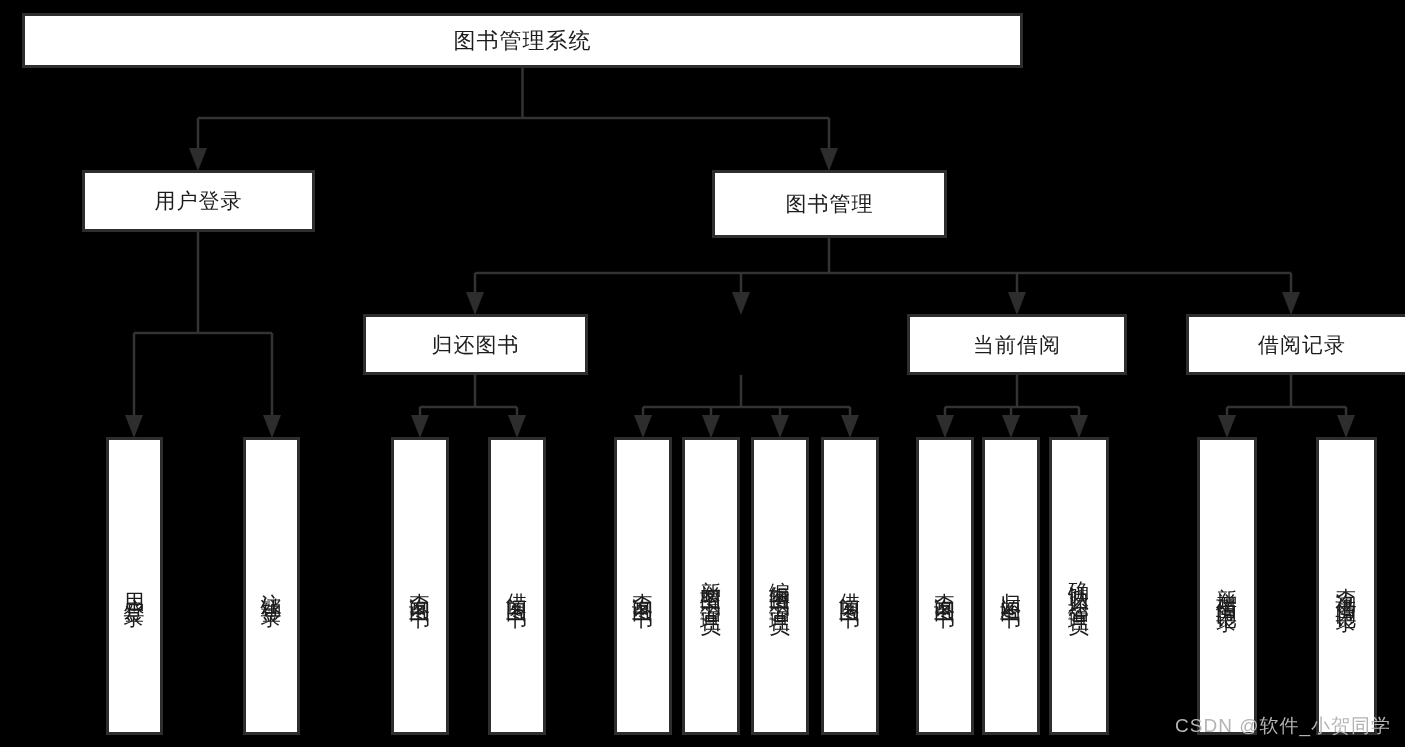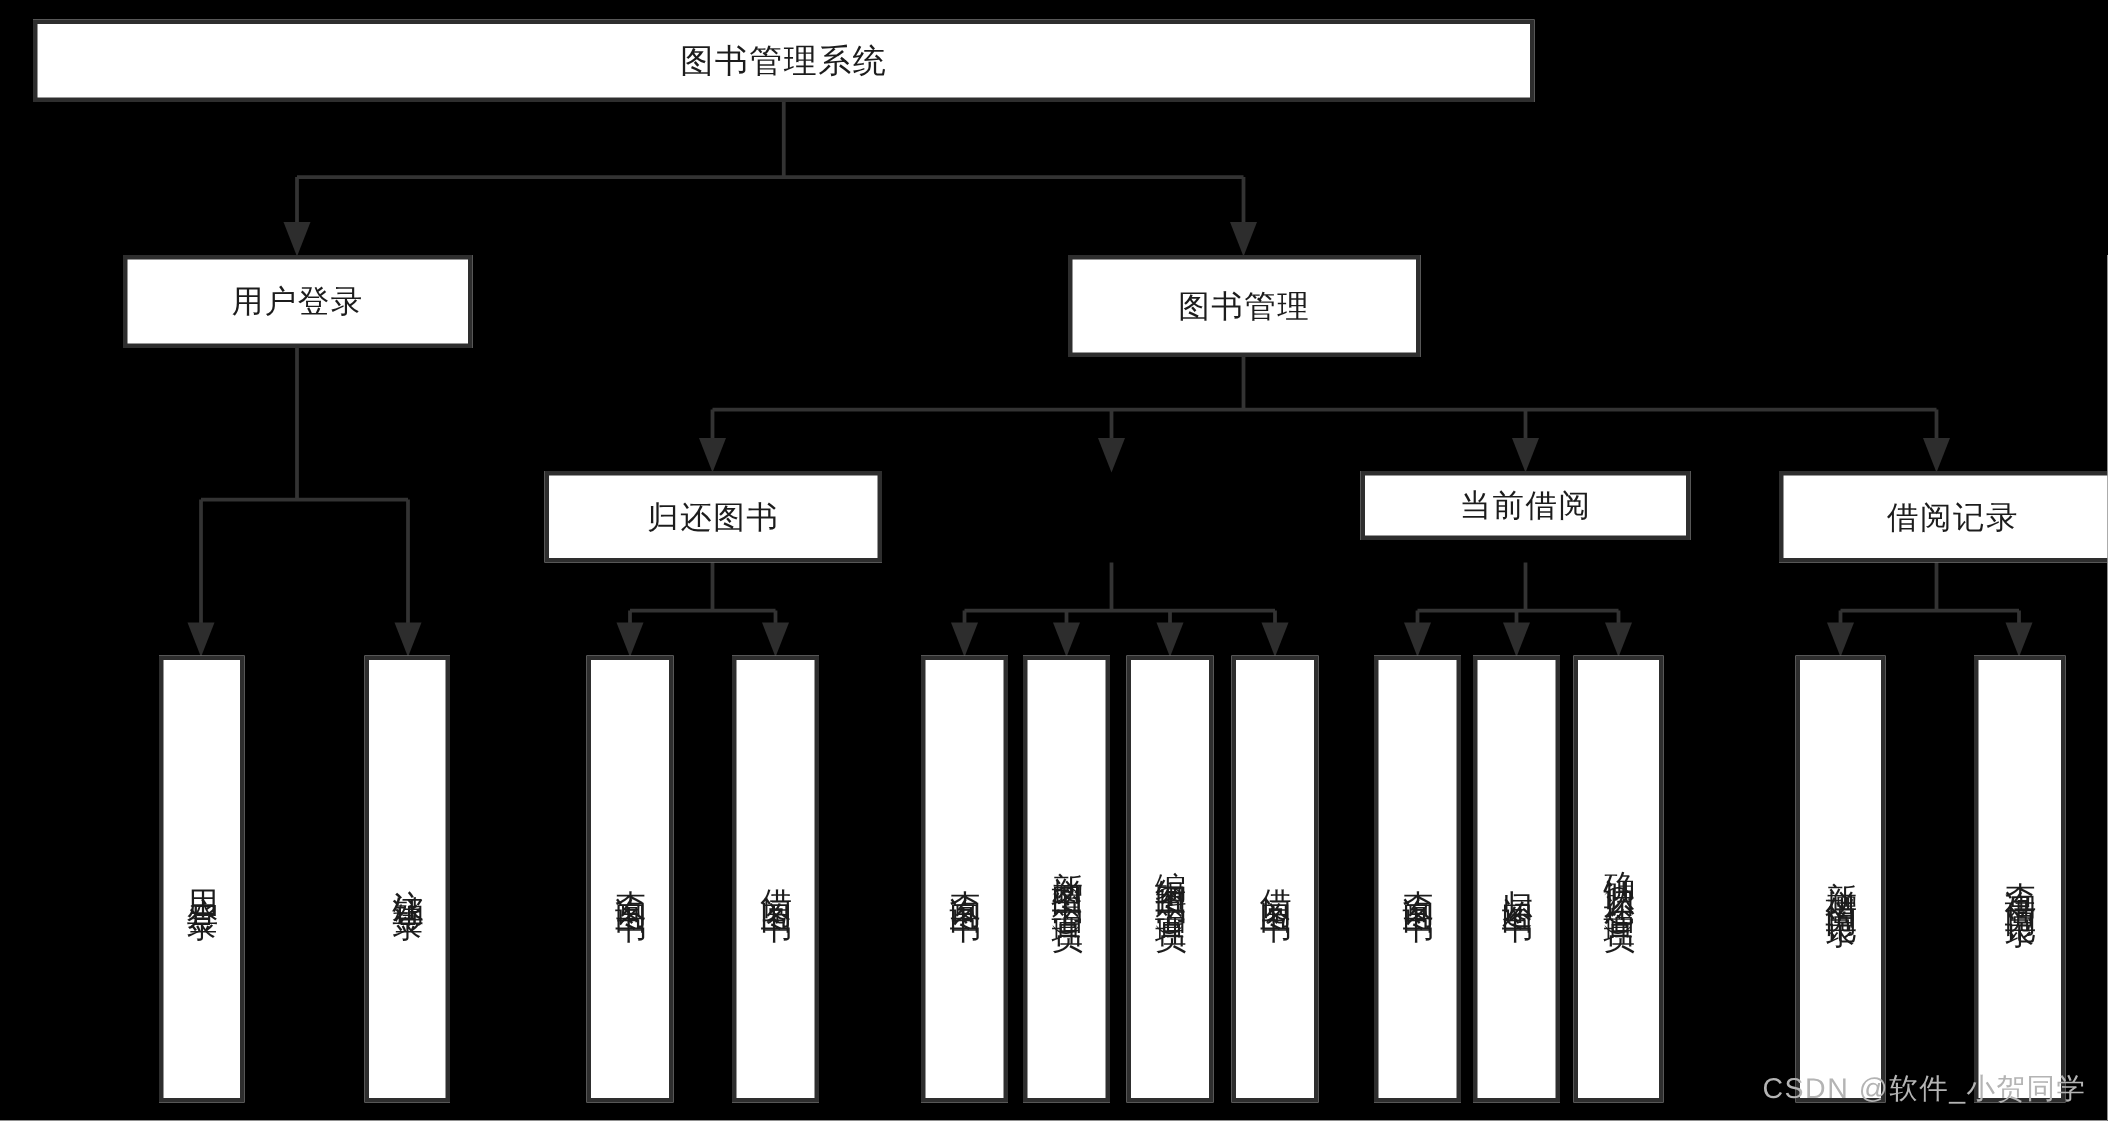--- a/index.html
+++ b/index.html
@@ -94,21 +94,21 @@
   <div class="node hbox" style="left:82px;top:170px;width:233px;height:62px">
     <span>用户登录</span>
   </div>
   <div class="node hbox" style="left:712px;top:170px;width:235px;height:68px">
     <span>图书管理</span>
   </div>
 
   <div class="node hbox" style="left:363px;top:314px;width:225px;height:61px">
     <span>归还图书</span>
   </div>
-  <div class="node hbox" style="left:907px;top:314px;width:220px;height:46px">
+  <div class="node hbox" style="left:907px;top:314px;width:220px;height:61px">
     <span>当前借阅</span>
   </div>
   <div class="node hbox" style="left:1186px;top:314px;width:232px;height:61px">
     <span>借阅记录</span>
   </div>
 
   <div class="node vbox" style="left:106px;top:437px;width:57px;height:298px">
     <span>用户登录</span>
   </div>
   <div class="node vbox" style="left:243px;top:437px;width:57px;height:298px">

